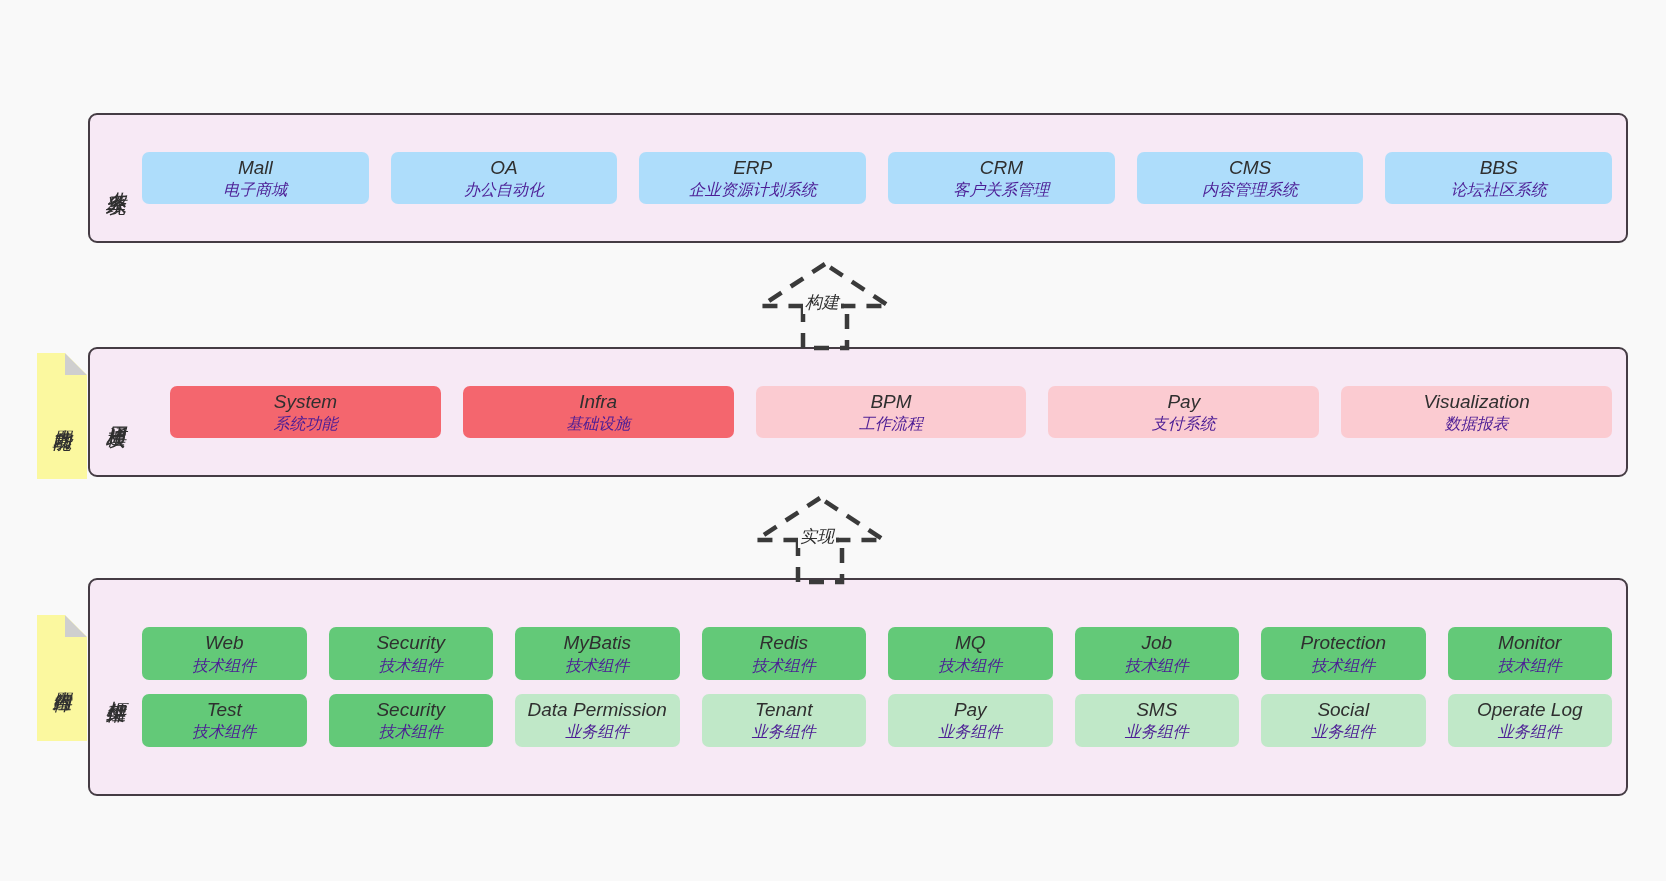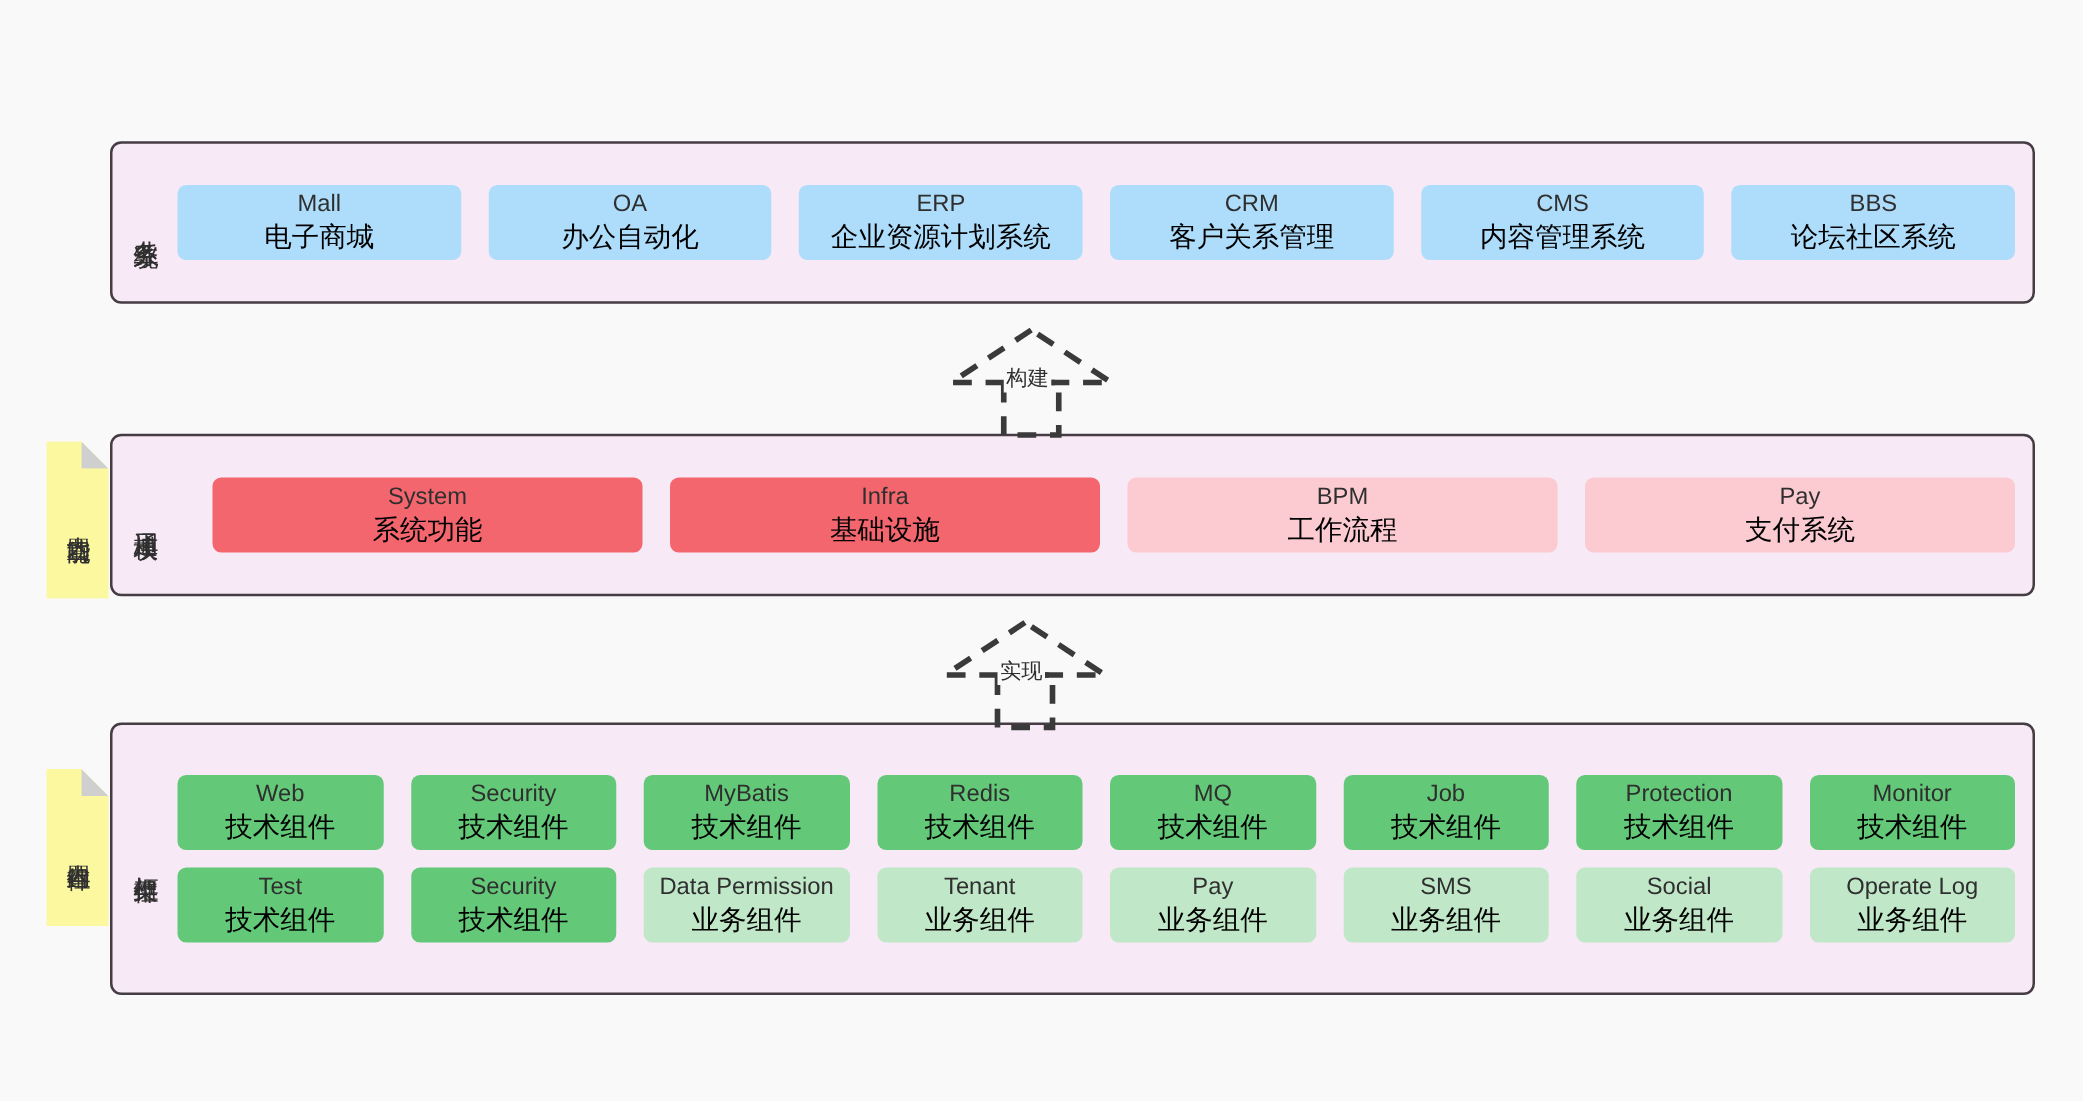--- a/index.html
+++ b/index.html
@@ -3,21 +3,21 @@
 <meta charset="utf-8">
 <style>
   html, body {
     margin: 0; padding: 0;
     background: #f9f9f9;
     width: 1666px; height: 881px;
     overflow: hidden;
     font-family: "Liberation Sans", "DejaVu Sans", sans-serif;
     color: #2f2f2f;
   }
-  #stage { position: relative; width: 1666px; height: 881px; }
+  #stage { position: relative; width: 1666px; height: 881px; font-style: italic; }
 
   
   .layer {
     position: absolute;
     background: #f7e9f5;
     border: 2px solid #453c44;
     border-radius: 9px;
     box-sizing: border-box;
     display: flex;
     align-items: stretch;
@@ -59,21 +59,21 @@
     display: flex;
     flex-direction: column;
     align-items: center;
     justify-content: center;
     text-align: center;
     box-sizing: border-box;
     padding: 4px 6px;
     line-height: 1.28;
   }
   .card .en { font-size: 19px; color: #2f2f2f; }
-  .card .cn { font-size: 22px; color: #000000; }
+  .card .cn { font-size: 16px; color: #4c1d95; }
 
   .c-blue       { background: #aeddfb; }
   .c-red        { background: #f4666e; }
   .c-pink       { background: #fbcbd1; }
   .c-green      { background: #63c978; }
   .c-lightgreen { background: #c0e8c8; }
 
   
   .note {
     position: absolute;
@@ -180,20 +180,24 @@
           <span class="en">Infra</span>
           <span class="cn">基础设施</span>
         </div>
         <div class="card c-pink">
           <span class="en">BPM</span>
           <span class="cn">工作流程</span>
         </div>
         <div class="card c-pink">
           <span class="en">Pay</span>
           <span class="cn">支付系统</span>
+        </div>
+        <div class="card c-pink">
+          <span class="en">Visualization</span>
+          <span class="cn">数据报表</span>
         </div>
 
       </div>
     </div>
   </div>
 
   <div class="arrow" style="left:750px; top:492px;">
     <svg width="150" height="92" viewBox="0 0 150 92">
       <polygon points="70,6 6,48 134,48" fill="#f9f9f9" stroke="#3a3a3a" stroke-width="4.5" stroke-dasharray="15 11" stroke-linecap="butt"></polygon>
       <rect x="48" y="48" width="44" height="42" fill="none" stroke="#3a3a3a" stroke-width="4.5" stroke-dasharray="15 11"></rect>

